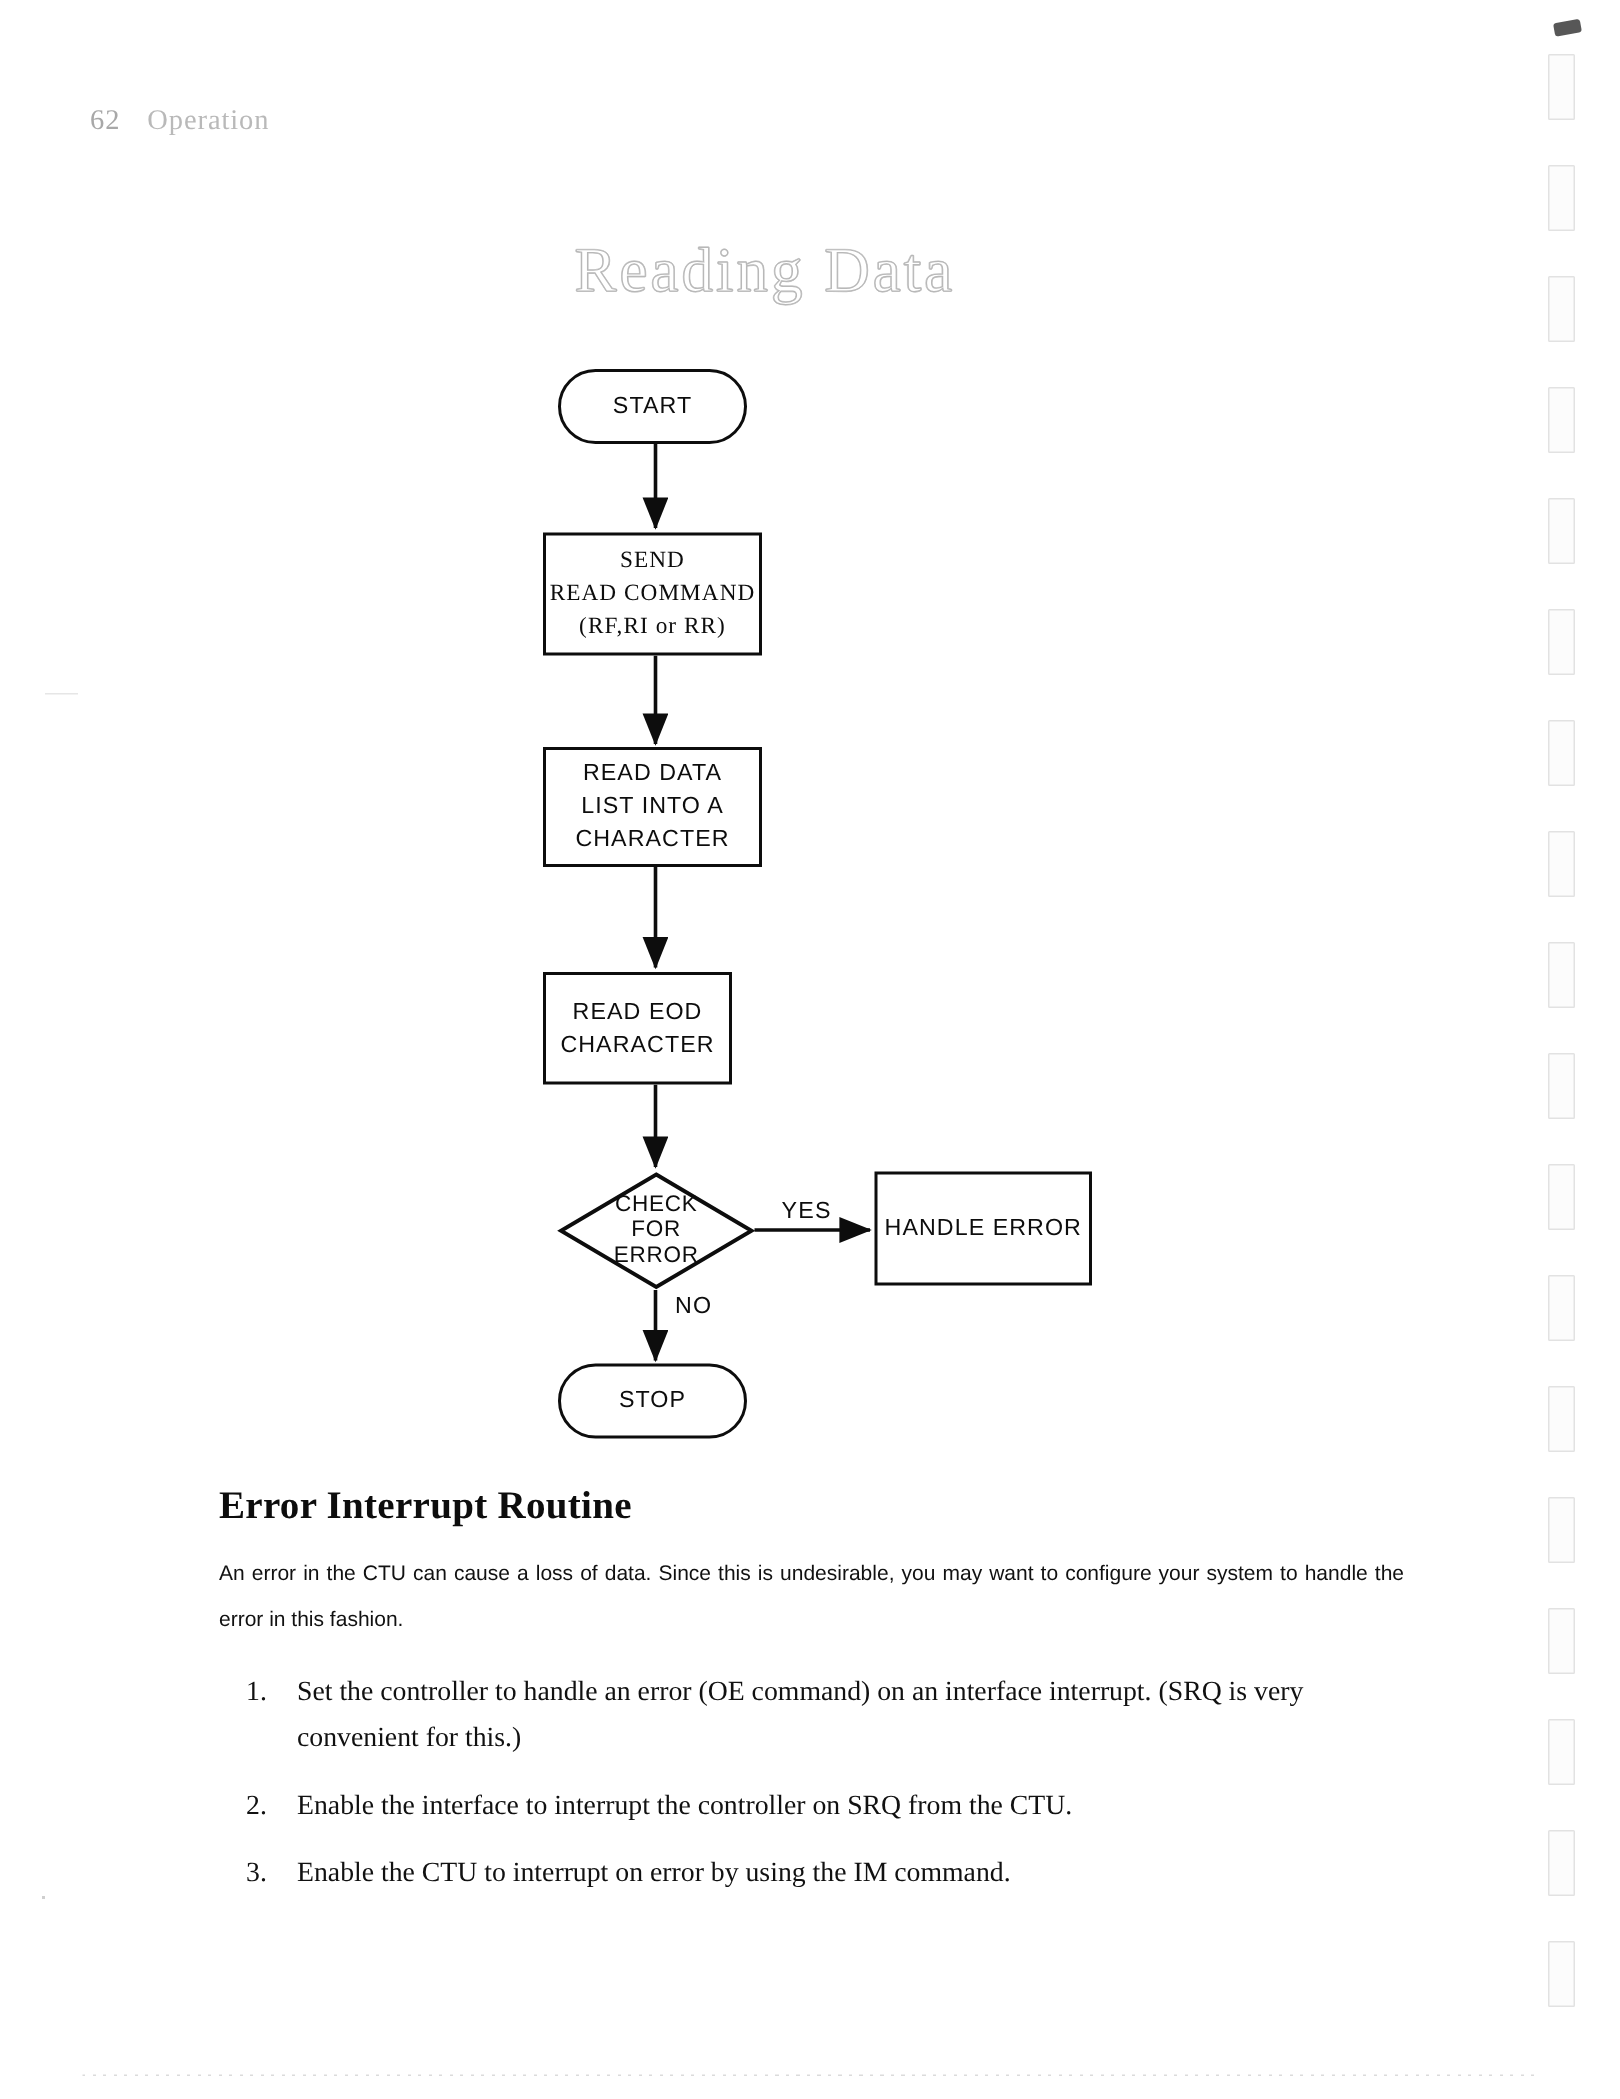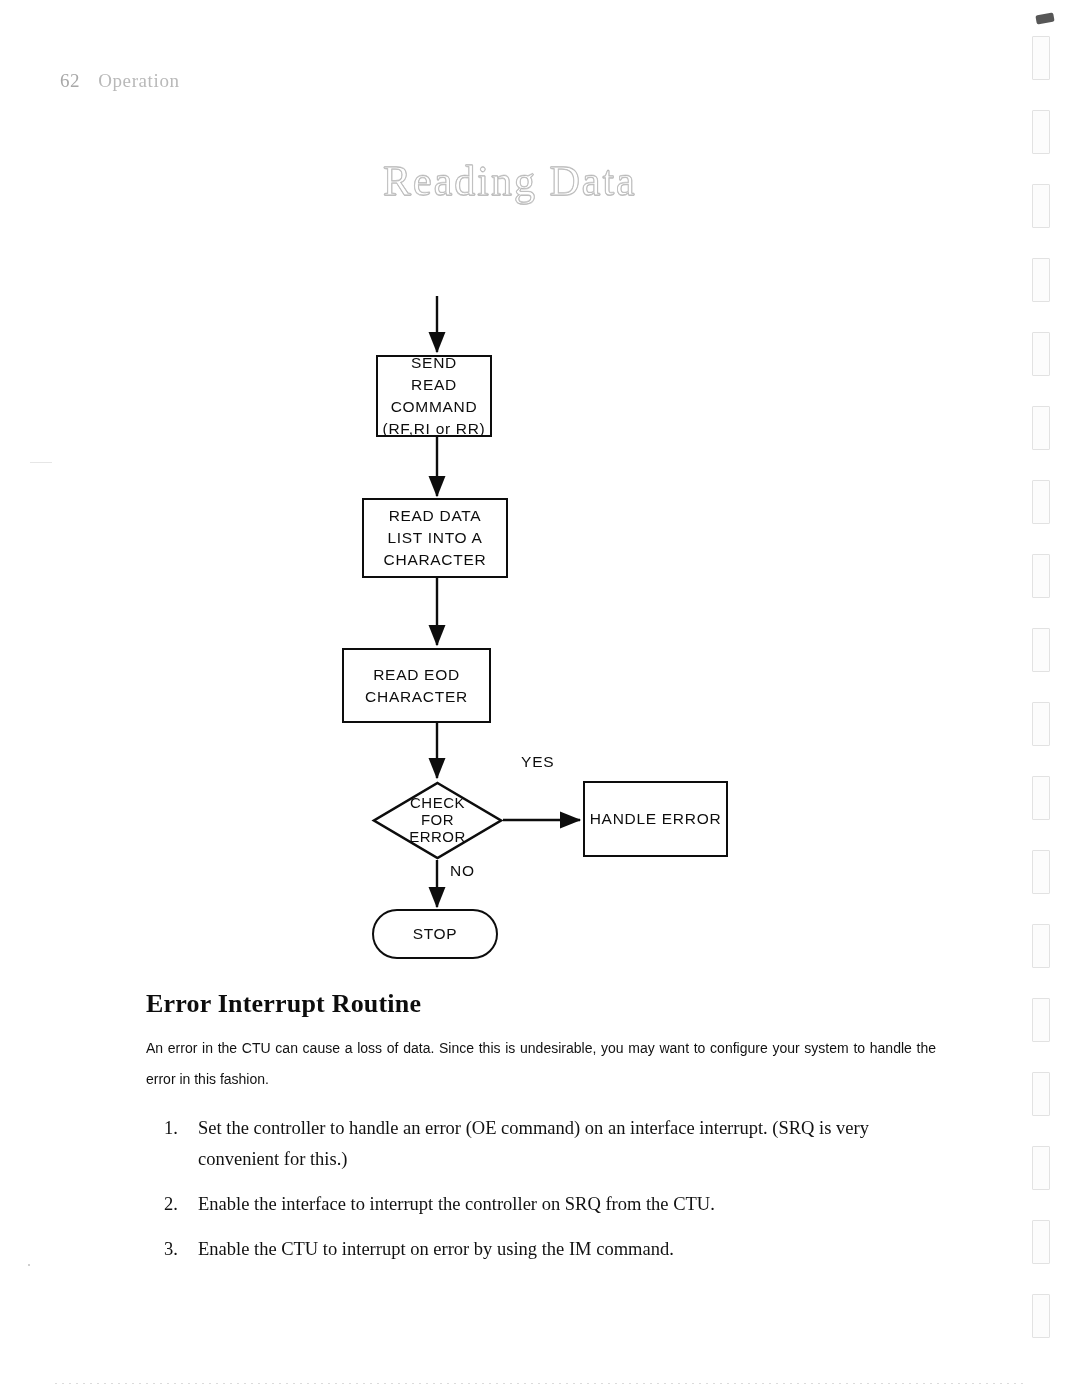--- a/index.html
+++ b/index.html
@@ -243,34 +243,37 @@
 
     <line x1="437" y1="578" x2="437" y2="645" stroke="#0d0d0d" stroke-width="2.4" marker-end="url(#arrow)"></line>
 
     <line x1="437" y1="723" x2="437" y2="778" stroke="#0d0d0d" stroke-width="2.4" marker-end="url(#arrow)"></line>
 
     <line x1="503" y1="820" x2="580" y2="820" stroke="#0d0d0d" stroke-width="2.4" marker-end="url(#arrow)"></line>
 
     <line x1="437" y1="860" x2="437" y2="907" stroke="#0d0d0d" stroke-width="2.4" marker-end="url(#arrow)"></line>
   </svg>
 
-
-  <div class="node proc" style="left:376px; top:355px; width:116px; height:82px;">
+  <div class="node terminal" style="left:372px; top:246px; width:126px; height:50px;">
+    <span>START</span>
+  </div>
+
+  <div class="node proc" style="left:362px; top:355px; width:146px; height:82px;font-family:Liberation Serif, serif;">
     <span>SEND</span>
     <span>READ COMMAND</span>
     <span>(RF,RI or RR)</span>
   </div>
 
   <div class="node proc" style="left:362px; top:498px; width:146px; height:80px;">
     <span>READ DATA</span>
     <span>LIST INTO A</span>
     <span>CHARACTER</span>
   </div>
 
-  <div class="node proc" style="left:342px; top:648px; width:149px; height:75px;">
+  <div class="node proc" style="left:362px; top:648px; width:126px; height:75px;">
     <span>READ EOD</span>
     <span>CHARACTER</span>
   </div>
 
   <div class="diamond-wrap" style="left:372px; top:781px; width:131px; height:79px;">
     <svg width="131" height="79" viewBox="0 0 131 79">
       <polygon points="65.5,2 129,39.5 65.5,77 2,39.5" fill="#ffffff" stroke="#0d0d0d" stroke-width="2.6"></polygon>
     </svg>
     <div class="diamond-label">
       <span>CHECK</span>
@@ -280,21 +283,21 @@
   </div>
 
   <div class="node proc" style="left:583px; top:781px; width:145px; height:76px;">
     <span>HANDLE ERROR</span>
   </div>
 
   <div class="node terminal" style="left:372px; top:909px; width:126px; height:50px;">
     <span>STOP</span>
   </div>
 
-  <div class="edge-label" style="left:521px; top:753px;">YES</div>
+  <div class="edge-label" style="left:521px; top:799px;">YES</div>
   <div class="edge-label" style="left:450px; top:862px;">NO</div>
 </div>
 
 <div id="body-heading">Error Interrupt Routine</div>
 
 <div id="intro">An error in the CTU can cause a loss of data. Since this is undesirable, you may want to configure your system to handle the error in this fashion.</div>
 
 <div id="steps">
   <div class="step">
     <span class="num">1.</span>

